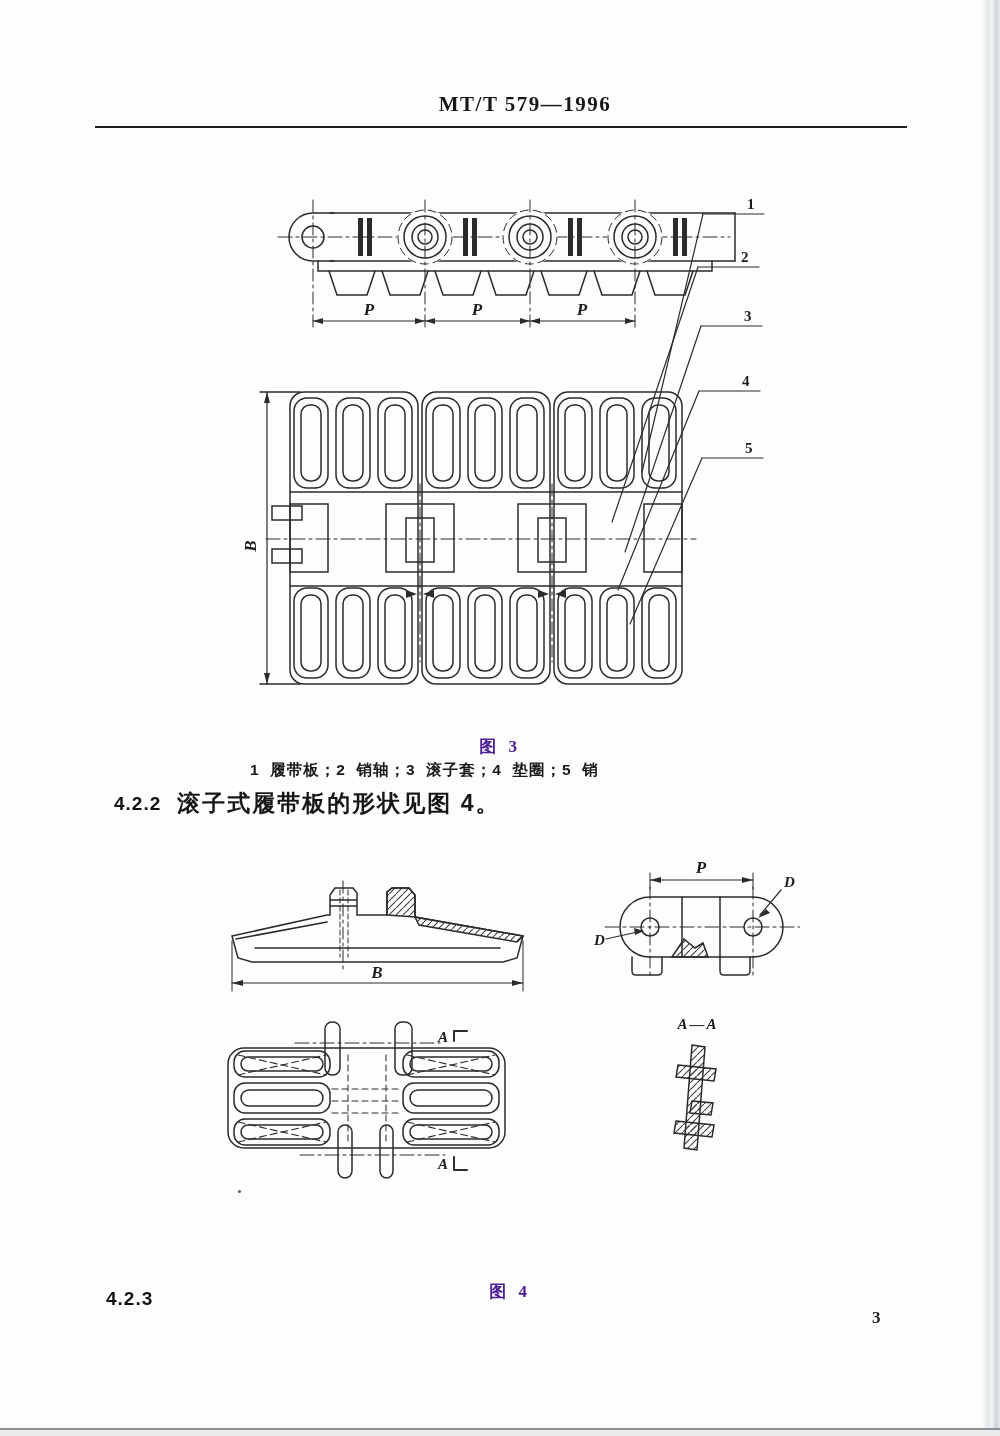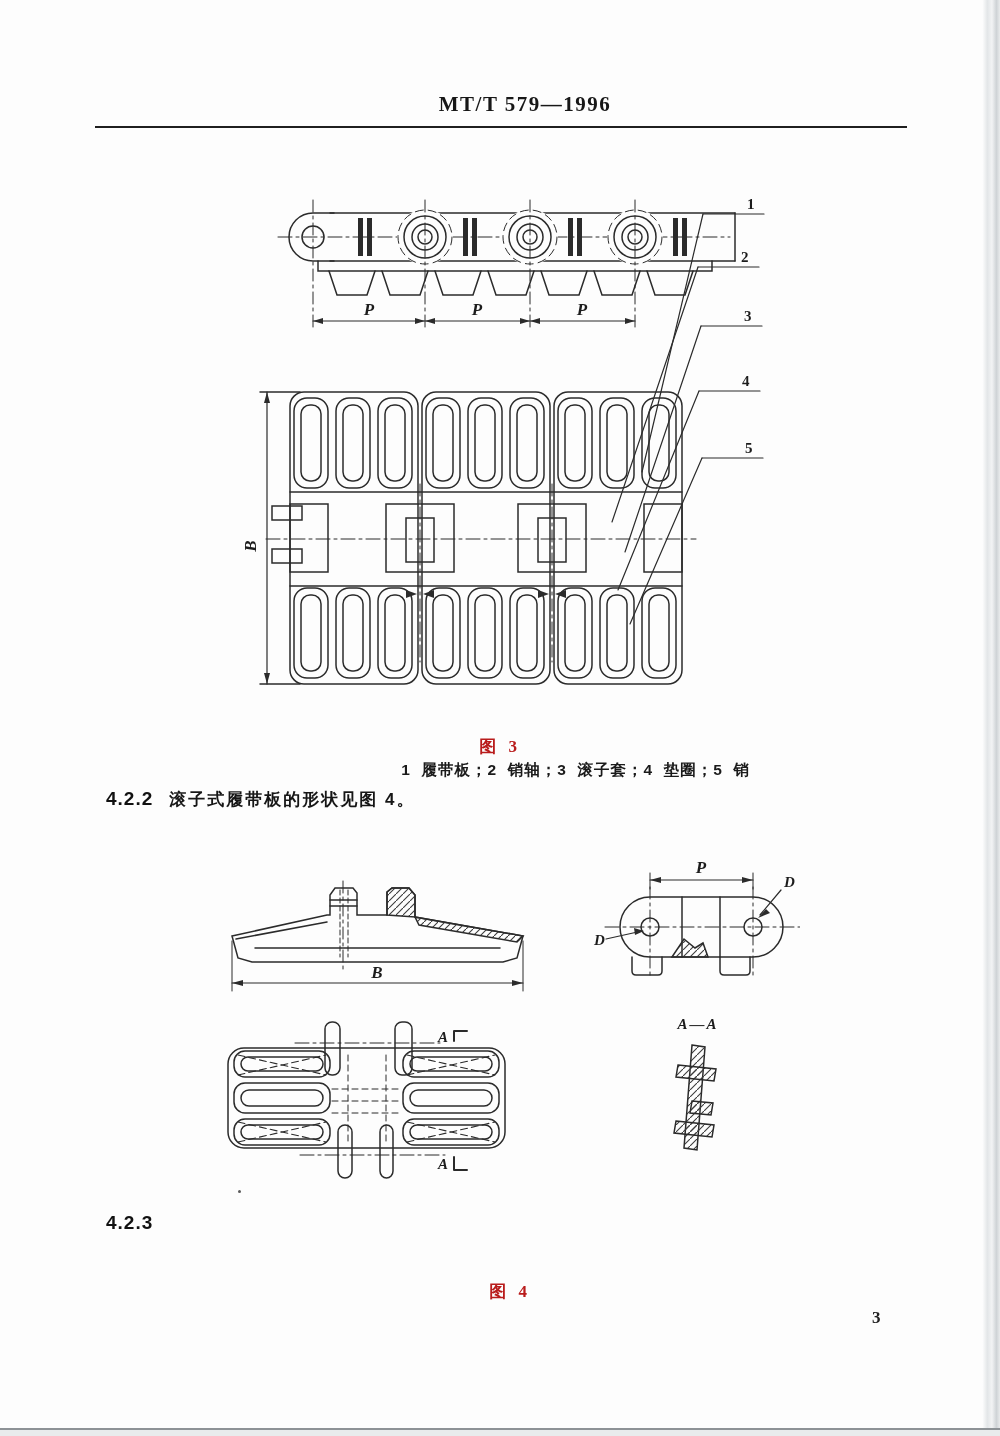--- a/index.html
+++ b/index.html
@@ -19,38 +19,38 @@
   .header-rule { left:95px; top:126px; width:812px; height:2px; background:#1f1f1f; }
   
   .watermark {
     left:193px; top:126px; font-size:84px; font-weight:800;
     letter-spacing:3px; color:#e8eaeb; font-family:"Liberation Sans", sans-serif;
     line-height:1; user-select:none;
   }
   
   .fig-caption {
     text-align:center; font-size:17px; font-weight:700; letter-spacing:4px;
-    color:#b91c1c; font-family:"Liberation Serif", serif;
+    color:#4c1d95; font-family:"Liberation Serif", serif;
   }
   .fig3-cap { left:430px; top:735px; width:140px; }
   .fig4-cap { left:440px; top:1280px; width:140px; }
   .legend {
-    left:250px; top:760px; width:500px; text-align:right;
+    left:250px; top:760px; width:500px; text-align:left;
     font-size:15.5px; font-weight:600; letter-spacing:1px; color:#1a1a1a;
     white-space:pre;
   }
   .heading { display:flex; align-items:baseline; }
-  .h422 { left:106px; top:788px; }
-  .h423 { left:106px; top:1212px; }
+  .h422 { left:114px; top:788px;align-items:center; }
+  .h423 { left:106px; top:1288px; }
   .heading .num {
     font-size:19px; font-weight:700; letter-spacing:1px;
     font-family:"Liberation Sans", sans-serif; color:#111;
   }
   .heading .txt {
-    margin-left:16px; font-size:17px; font-weight:600;
+    margin-left:16px; font-size:23px; font-weight:600;
     letter-spacing:2px; color:#161616; white-space:pre;
   }
   .page-num { left:872px; top:1308px; font-size:17px; font-weight:700;
     font-family:"Liberation Serif", serif; color:#222; }
   
   .edge-right {
     right:0; top:0; width:18px; height:1436px;
     background:linear-gradient(to right,#ffffff 0%,#e3e6e8 30%,#f2f3f4 55%,#cfd3d6 80%,#e9ebec 100%);
   }
   .edge-bottom1 { left:0; top:1428px; width:1000px; height:2px; background:#8d9296; }

